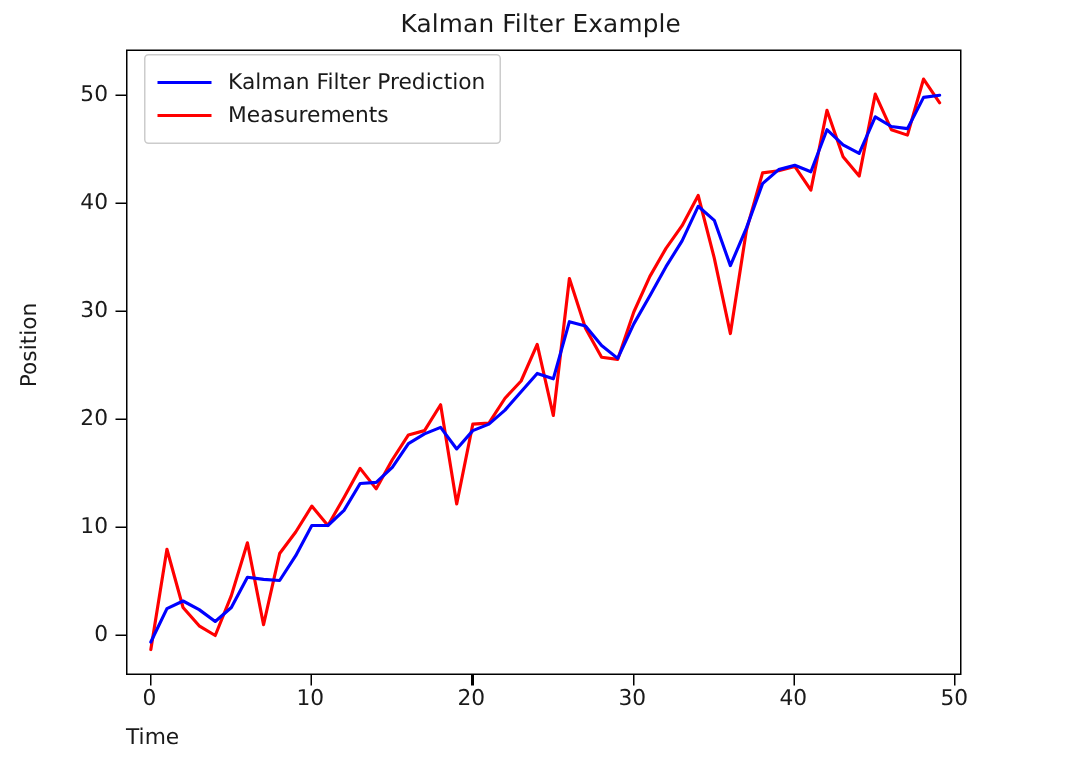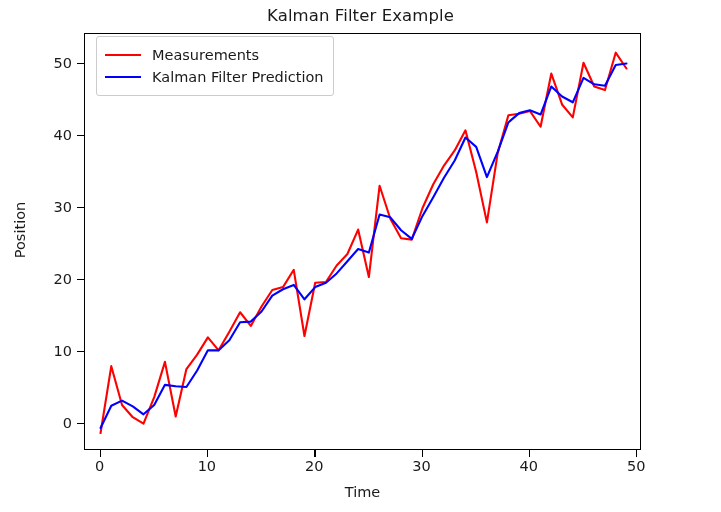--- a/index.html
+++ b/index.html
@@ -90,21 +90,21 @@
     top: 450px;
     width: 1.3px;
     height: 7px;
     background: #000000;
   }
   #x-axis-label {
     position: absolute;
     left: 84px;
     top: 484px;
     width: 557px;
-    text-align: center;
+    text-align: left;
     font-size: 14.5px;
     color: #1a1a1a;
   }
   #y-axis-label {
     position: absolute;
     left: -30px;
     top: 222px;
     width: 100px;
     text-align: center;
     font-size: 14.5px;
@@ -149,26 +149,26 @@
   <div id="chart-title">Kalman Filter Example</div>
 
   <div id="plot-area">
     <svg id="plot-svg" width="557" height="417">
       <polyline id="series-measurements" fill="none" stroke="#FF0000" stroke-width="2.1" stroke-linejoin="round" stroke-linecap="round" points="15.56,399.03 26.29,332.16 37.03,370.99 47.76,383.21 58.49,389.68 69.22,363.08 79.95,327.85 90.69,382.49 101.42,335.04 112.15,320.66 122.88,303.40 133.62,316.34 144.35,297.65 155.08,278.24 165.81,291.90 176.54,272.49 187.28,255.95 198.01,253.08 208.74,235.82 219.47,301.97 230.21,248.76 240.94,248.04 251.67,231.51 262.40,220.00 273.13,195.56 283.87,243.01 294.60,151.70 305.33,184.77 316.06,204.19 326.79,205.62 337.53,173.99 348.26,150.26 358.99,131.57 369.72,116.47 380.46,96.34 391.19,138.04 401.92,188.37 412.65,119.35 423.38,81.24 434.12,79.81 444.85,76.93 455.58,92.75 466.31,39.54 477.05,70.46 487.78,83.40 498.51,28.76 509.24,52.48 519.97,56.08 530.71,18.69 541.44,34.51"></polyline>
       <polyline id="series-prediction" fill="none" stroke="#0000FF" stroke-width="2.1" stroke-linejoin="round" stroke-linecap="round" points="15.56,393.99 26.29,371.71 37.03,366.67 47.76,372.42 58.49,380.33 69.22,370.99 79.95,350.86 90.69,352.29 101.42,353.01 112.15,336.48 122.88,316.34 133.62,316.34 144.35,306.28 155.08,288.31 165.81,287.59 176.54,277.52 187.28,261.70 198.01,255.23 208.74,250.92 219.47,265.30 230.21,253.08 240.94,248.76 251.67,239.42 262.40,227.19 273.13,214.97 283.87,218.57 294.60,180.46 305.33,183.34 316.06,196.28 326.79,204.91 337.53,181.90 348.26,163.21 358.99,143.79 369.72,126.54 380.46,103.53 391.19,112.88 401.92,143.07 412.65,117.91 423.38,88.43 434.12,79.09 444.85,76.21 455.58,80.52 466.31,52.48 477.05,62.55 487.78,68.30 498.51,43.86 509.24,50.33 519.97,51.77 530.71,30.92 541.44,29.48"></polyline>
     </svg>
 
     <div id="legend">
       <div class="legend-row">
+        <span class="legend-swatch" style="border-top-color:#0000FF"></span>
+        <span class="legend-text">Kalman Filter Prediction</span>
+      </div>
+      <div class="legend-row">
         <span class="legend-swatch" style="border-top-color:#FF0000"></span>
         <span class="legend-text">Measurements</span>
-      </div>
-      <div class="legend-row">
-        <span class="legend-swatch" style="border-top-color:#0000FF"></span>
-        <span class="legend-text">Kalman Filter Prediction</span>
       </div>
     </div>
   </div>
 
   <div id="y-tick-labels">
       <div class="tick-label-y" style="top: 389.679px;">0</div>
       <div class="tick-label-y" style="top: 317.783px;">10</div>
       <div class="tick-label-y" style="top: 245.886px;">20</div>
       <div class="tick-label-y" style="top: 173.99px;">30</div>
       <div class="tick-label-y" style="top: 102.093px;">40</div>

